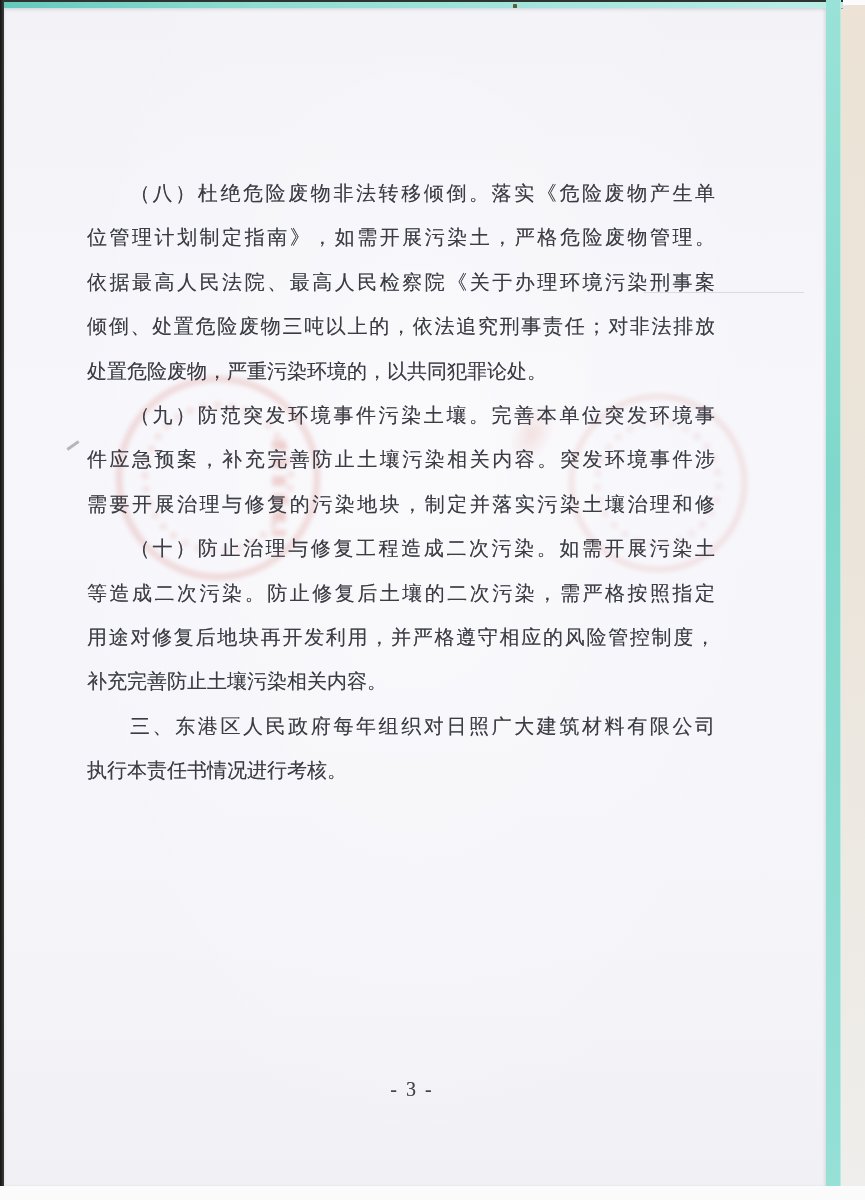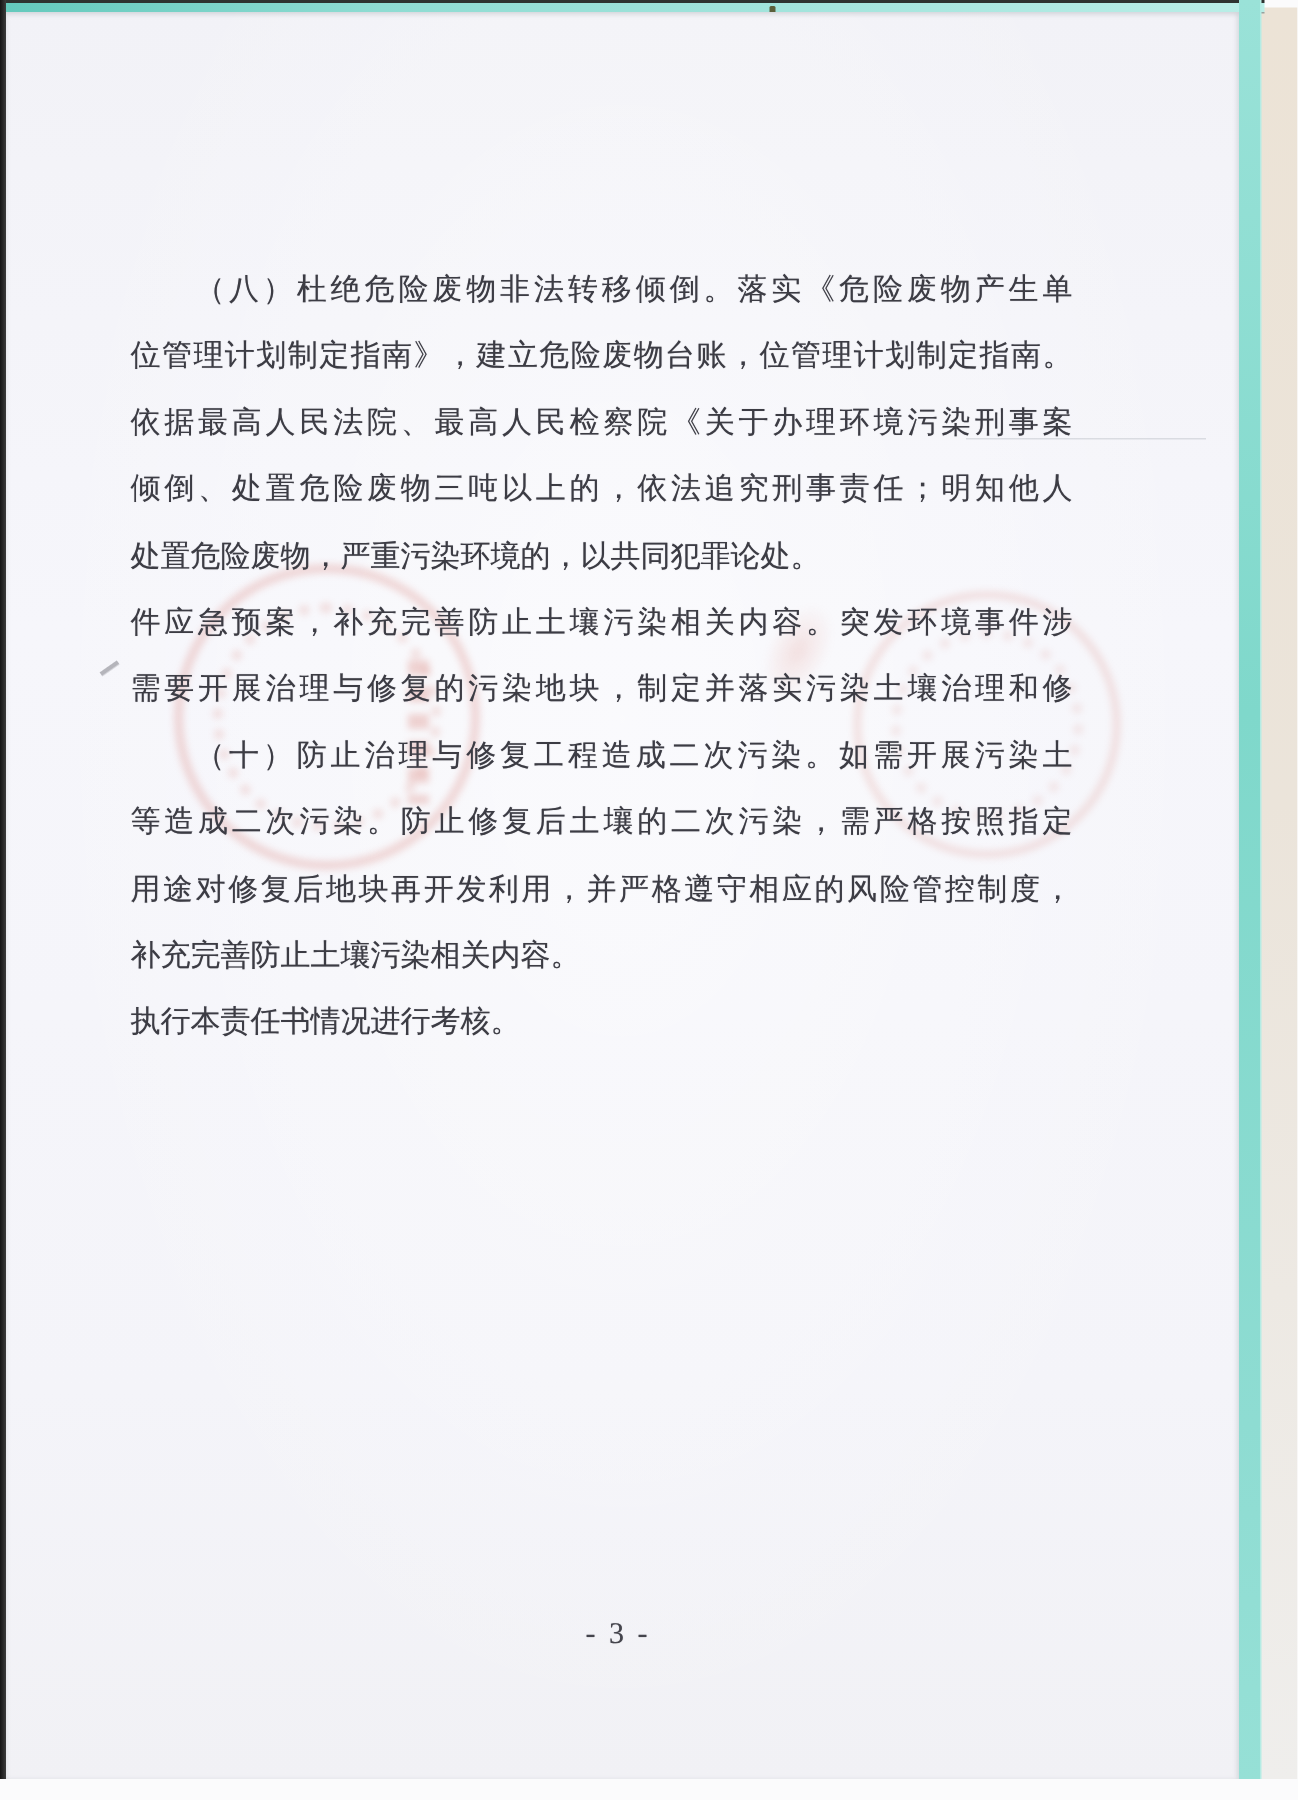--- a/index.html
+++ b/index.html
@@ -123,30 +123,32 @@
   <div class="speck-top"></div>
 
   <div class="paper">
 
     <div class="seal seal-left"></div>
     <div class="seal seal-right"></div>
     <div class="seal-smudge"></div>
 
     <div class="textblock">
       <div class="line" data-style="indent full">（八）杜绝危险废物非法转移倾倒。落实《危险废物产生单</div>
-      <div class="line" data-style="full">位管理计划制定指南》，建立危险废物台账，位管理计划制定指南。</div>
+      <div class="line" data-style="full">位管理计划制定指南》，如需开展污染土，严格危险废物管理。</div>
       <div class="line" data-style="full">依据最高人民法院、最高人民检察院《关于办理环境污染刑事案</div>
-      <div class="line" data-style="full">倾倒、处置危险废物三吨以上的，依法追究刑事责任；明知他人</div>
+      <div class="line" data-style="full">倾倒、处置危险废物三吨以上的，依法追究刑事责任；对非法排放</div>
       <div class="line" data-style="">处置危险废物，严重污染环境的，以共同犯罪论处。</div>
+      <div class="line" data-style="indent full">（九）防范突发环境事件污染土壤。完善本单位突发环境事</div>
       <div class="line" data-style="full">件应急预案，补充完善防止土壤污染相关内容。突发环境事件涉</div>
       <div class="line" data-style="full">需要开展治理与修复的污染地块，制定并落实污染土壤治理和修</div>
       <div class="line" data-style="indent full">（十）防止治理与修复工程造成二次污染。如需开展污染土</div>
       <div class="line" data-style="full">等造成二次污染。防止修复后土壤的二次污染，需严格按照指定</div>
       <div class="line" data-style="full">用途对修复后地块再开发利用，并严格遵守相应的风险管控制度，</div>
       <div class="line" data-style="">补充完善防止土壤污染相关内容。</div>
+      <div class="line" data-style="indent full">三、东港区人民政府每年组织对日照广大建筑材料有限公司</div>
       <div class="line" data-style="">执行本责任书情况进行考核。</div>
     </div>
 
     <div class="page-number">- 3 -</div>
 
     <div class="pencil-tick"></div>
     <div class="hairline"></div>
   </div>
 </div>
 

